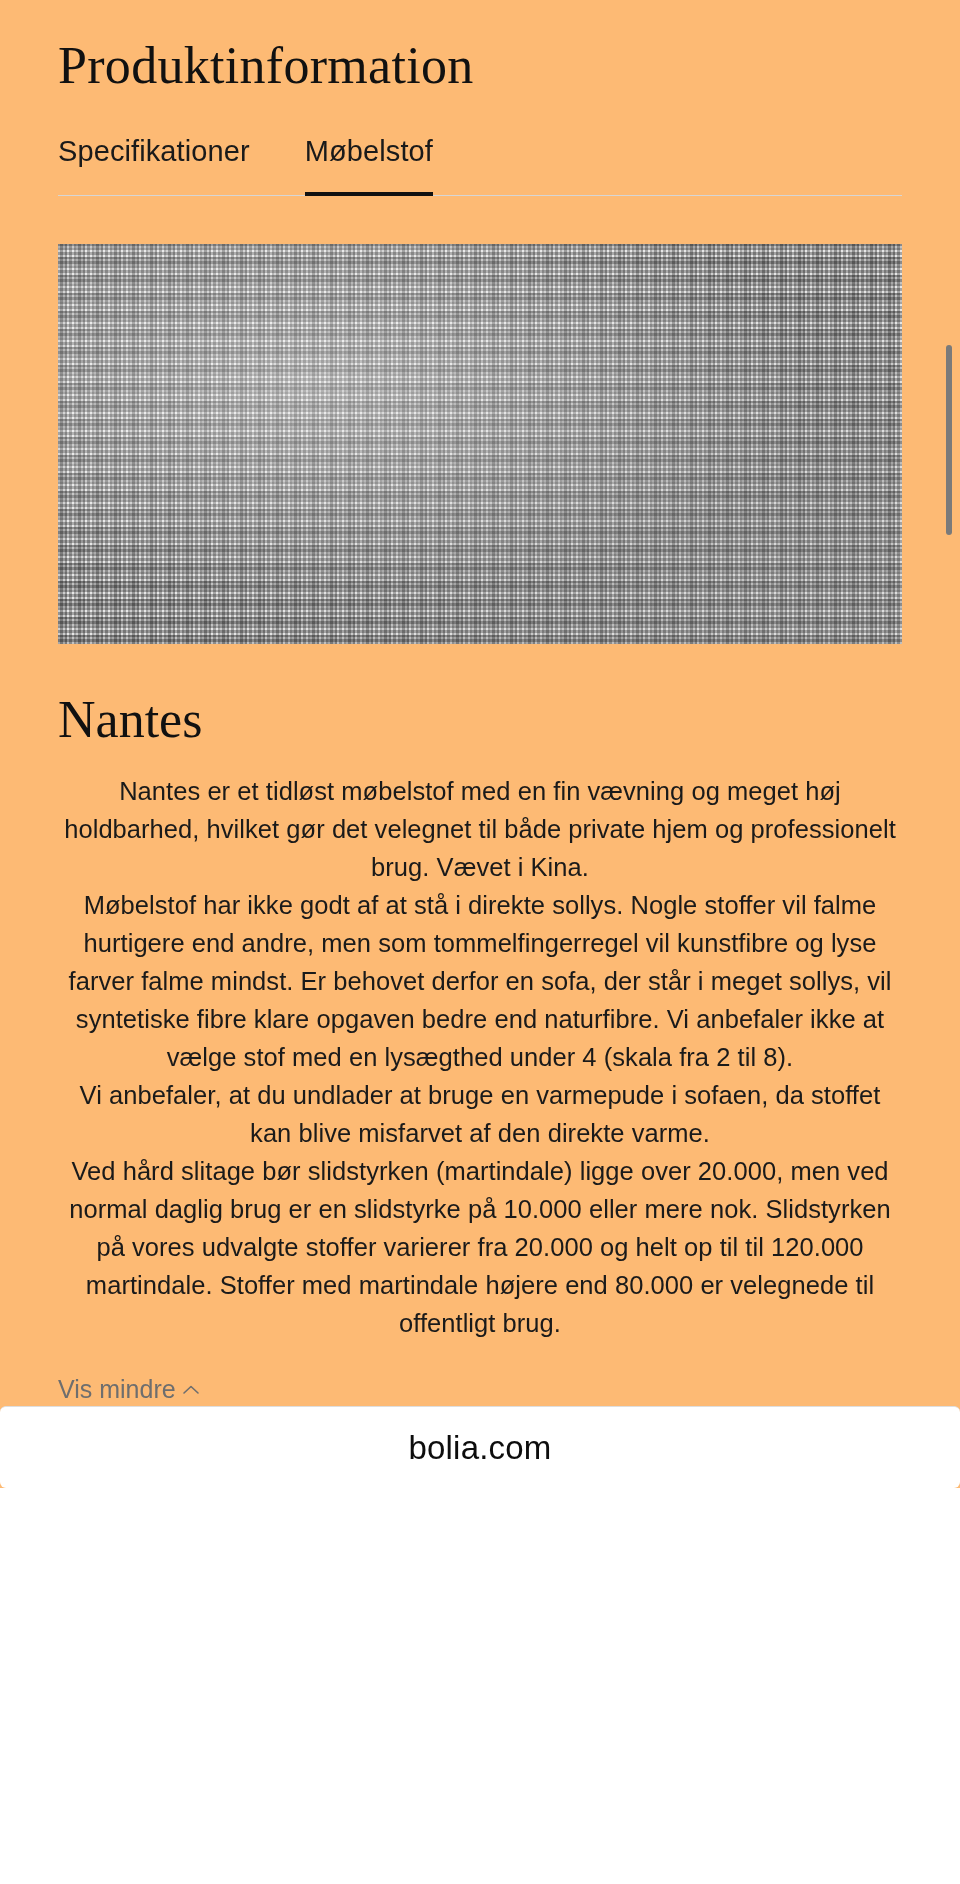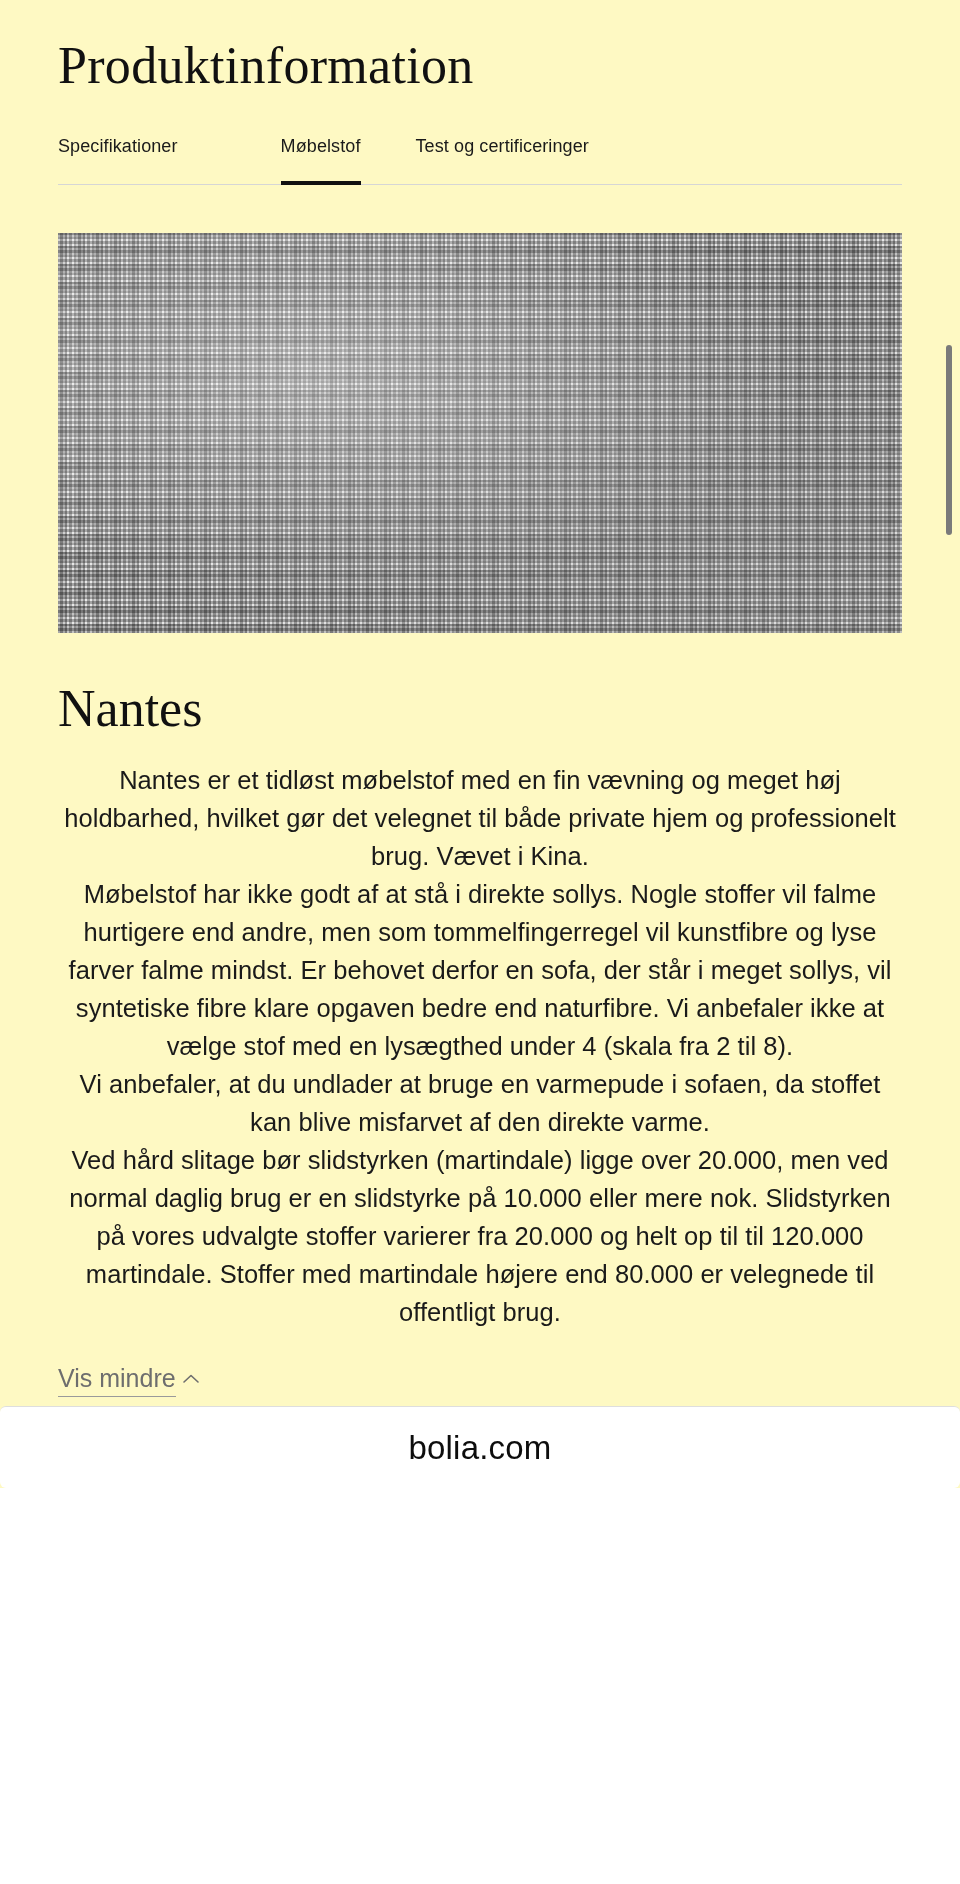--- a/index.html
+++ b/index.html
@@ -15,21 +15,21 @@
     color: #1a1a1a;
     position: relative;
     overflow: hidden;
   }
 
   
   .page {
     position: relative;
     width: 960px;
     height: 1488px;
-    background: #fef9c3;
+    background: #fdba74;
   }
 
   .content {
     position: absolute;
     left: 0; top: 0;
     width: 960px;
   }
 
   
   .page-title {
@@ -49,38 +49,37 @@
     padding: 0 58px;
   }
   .tabs {
     display: flex;
     align-items: flex-end;
     gap: 0;
     position: relative;
     border-bottom: 1px solid #d6d6d6;
   }
   .tab {
-    font-size: 18px;
+    font-size: 29px;
     font-weight: 400;
     color: #1a1a1a;
     letter-spacing: 0.1px;
     padding: 0 0 26px 0;
     margin-right: 55px;
     white-space: nowrap;
     border-bottom: 4px solid transparent;
     margin-bottom: -1px;
     cursor: pointer;
     background: none;
     font-family: "Liberation Sans", sans-serif;
     line-height: 1;
   }
   .tab:last-child { margin-right: 0; }
   .tab.active {
     border-bottom-color: #111111;
-    margin-left: 48px;
   }
 
   
   .swatch {
     margin: 48px 58px 0 58px;
     height: 400px;
     position: relative;
     overflow: hidden;
     background-color: #d9d9d9;
     background-image:
@@ -207,21 +206,20 @@
 
 <div class="page">
   <div class="content">
 
     <h1 class="page-title">Produktinformation</h1>
 
     <div class="tabs-wrap">
       <div class="tabs">
         <div class="tab">Specifikationer</div>
         <div class="tab active">Møbelstof</div>
-        <div class="tab">Test og certificeringer</div>
       </div>
     </div>
 
     <div class="swatch"></div>
 
     <h2 class="fabric-name">Nantes</h2>
 
     <div class="body-copy">
       <p>Nantes er et tidløst møbelstof med en fin vævning og meget høj holdbarhed, hvilket gør det velegnet til både private hjem og professionelt brug. Vævet i Kina.</p>
       <p>Møbelstof har ikke godt af at stå i direkte sollys. Nogle stoffer vil falme hurtigere end andre, men som tommelfingerregel vil kunstfibre og lyse farver falme mindst. Er behovet derfor en sofa, der står i meget sollys, vil syntetiske fibre klare opgaven bedre end naturfibre. Vi anbefaler ikke at vælge stof med en lysægthed under 4 (skala fra 2 til 8).</p>

